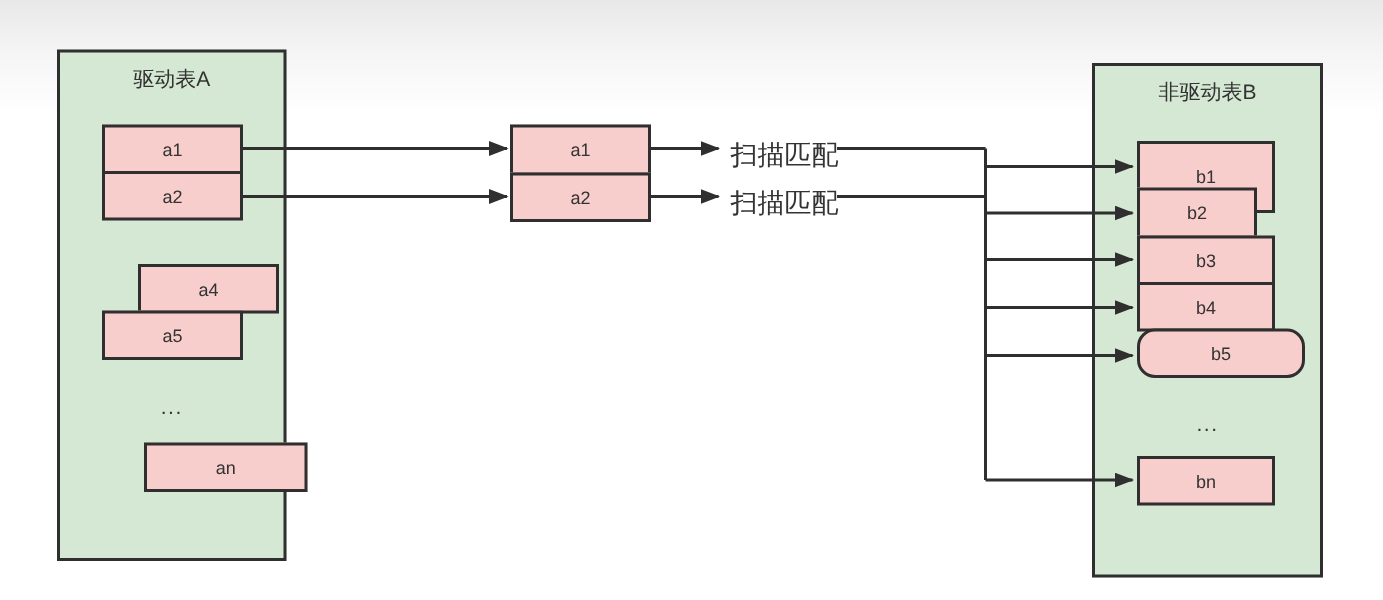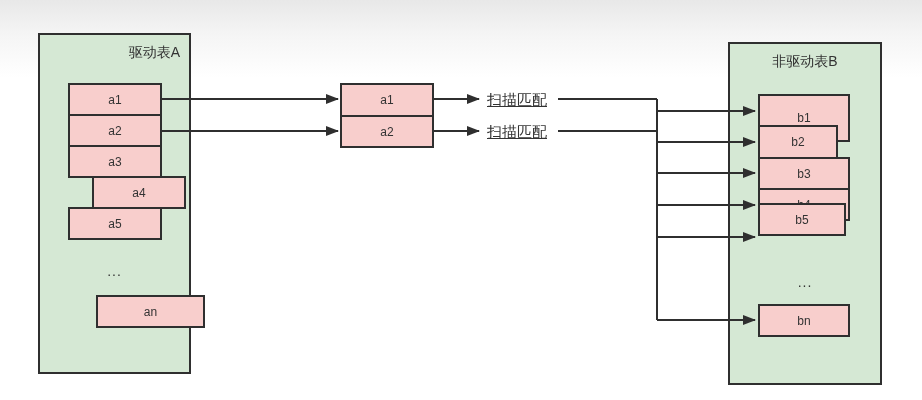--- a/index.html
+++ b/index.html
@@ -47,57 +47,55 @@
     z-index:3;
     pointer-events:none;
   }
   .arrow-layer line, .arrow-layer polyline{
     stroke:var(--stroke,#2f2f2f);
     stroke-width:2;
     fill:none;
   }
   .scan-label{
     position:absolute;
-    font-size:15px;
+    font-size:18px;
     color:var(--text,#333);
     white-space:nowrap;
     z-index:4;
-    text-decoration:underline;
   }
 </style>
 </head>
 <body>
 
 <div class="canvas">
 
   <div class="table-box" style="left:38px;top:33px;width:153px;height:341px;"></div>
-  <div class="table-title" style="left:38px;top:44px;width:153px;padding-left:40px;">驱动表A</div>
+  <div class="table-title" style="left:38px;top:44px;width:153px;">驱动表A</div>
 
   <div class="cell" style="left:68px;top:83px;width:94px;height:33px;">a1</div>
   <div class="cell" style="left:68px;top:114px;width:94px;height:33px;">a2</div>
-  <div class="cell" style="left:68px;top:145px;width:94px;height:33px;">a3</div>
   <div class="cell" style="left:68px;top:176px;width:94px;height:33px;margin-left:24px;">a4</div>
   <div class="cell" style="left:68px;top:207px;width:94px;height:33px;">a5</div>
   <div class="ellipsis" style="left:38px;top:263px;width:153px;">...</div>
   <div class="cell" style="left:68px;top:295px;width:109px;height:33px;margin-left:28px;">an</div>
 
   <div class="cell" style="left:340px;top:83px;width:94px;height:34px;">a1</div>
   <div class="cell" style="left:340px;top:115px;width:94px;height:33px;">a2</div>
 
   <div class="scan-label" style="left:487px;top:91px;">扫描匹配</div>
   <div class="scan-label" style="left:487px;top:123px;">扫描匹配</div>
 
   <div class="table-box" style="left:728px;top:42px;width:154px;height:343px;"></div>
   <div class="table-title" style="left:728px;top:53px;width:154px;">非驱动表B</div>
 
   <div class="cell" style="left:758px;top:94px;width:92px;height:48px;">b1</div>
   <div class="cell" style="left:758px;top:125px;width:80px;height:34px;">b2</div>
   <div class="cell" style="left:758px;top:157px;width:92px;height:33px;">b3</div>
   <div class="cell" style="left:758px;top:188px;width:92px;height:33px;">b4</div>
-  <div class="cell" style="left:758px;top:203px;width:88px;height:33px;">b5</div>
+  <div class="cell" style="left:758px;top:219px;width:112px;height:33px;border-radius:12px;">b5</div>
   <div class="ellipsis" style="left:728px;top:274px;width:154px;">...</div>
   <div class="cell" style="left:758px;top:304px;width:92px;height:33px;">bn</div>
 
   <svg class="arrow-layer" width="922" height="400" viewBox="0 0 922 400">
     <defs>
       <marker id="ah" markerWidth="13" markerHeight="10" refX="12" refY="5" orient="auto" markerUnits="userSpaceOnUse">
         <path d="M0,0 L13,5 L0,10 z" fill="#2f2f2f"></path>
       </marker>
     </defs>
 

